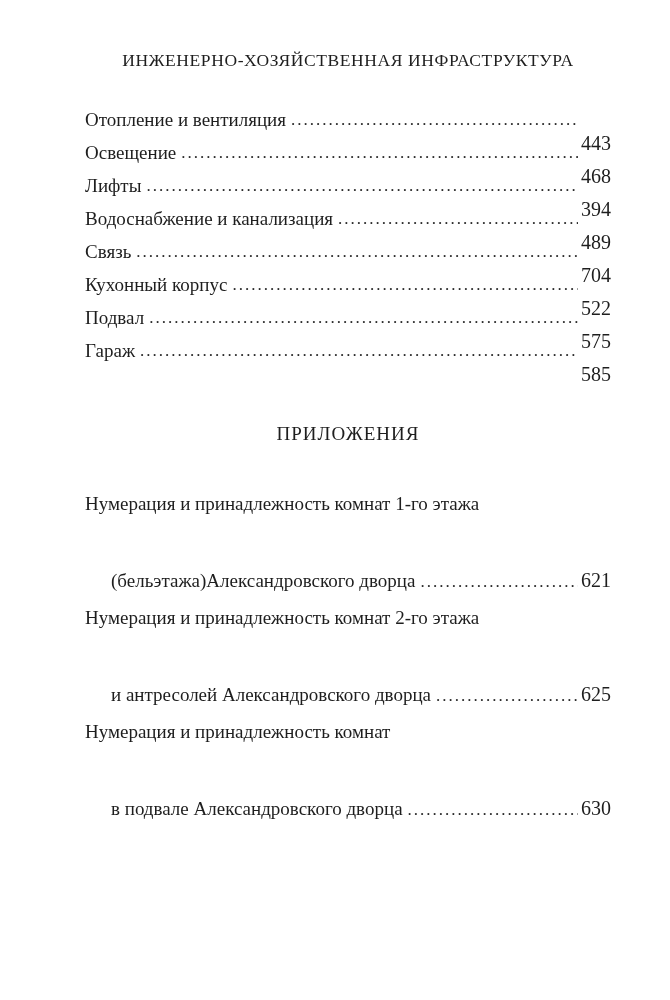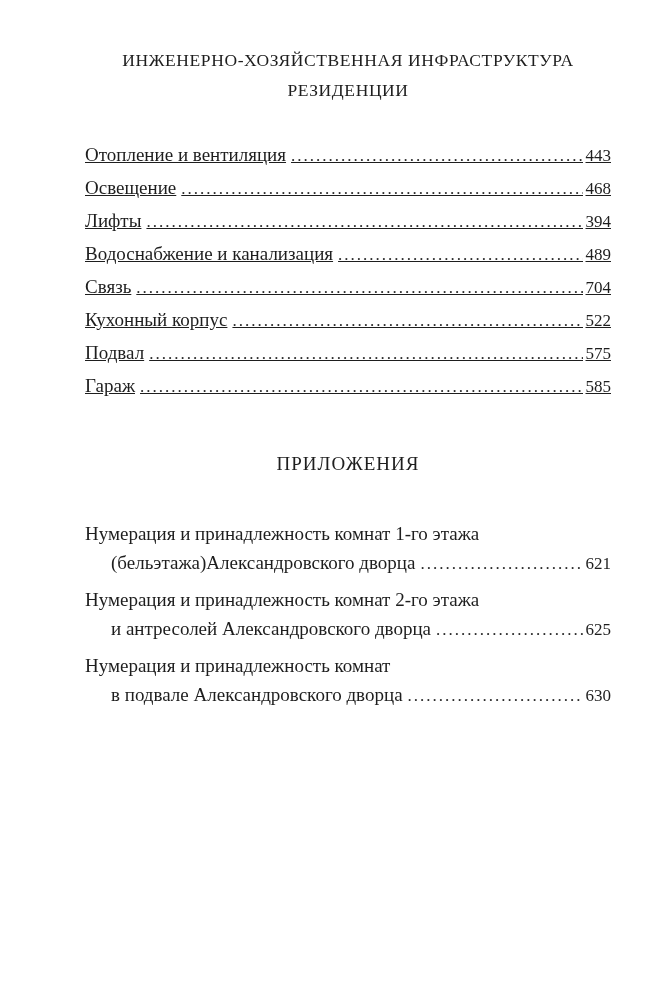--- a/index.html
+++ b/index.html
@@ -25,40 +25,40 @@
     font-size: 17.5px;
     line-height: 30px;
     letter-spacing: 0.6px;
     font-weight: 400;
   }
   .toc {
     margin-top: 28px;
   }
   .toc-row {
     display: flex;
-    align-items: flex-end;
+    align-items: center;
     height: 33px;
     font-size: 19px;
-    text-decoration: underline;
   }
   .toc-label {
     white-space: nowrap;
   }
   .dots {
     flex: 1 1 auto;
     overflow: hidden;
     white-space: nowrap;
     letter-spacing: 2px;
     margin: 0 3px 0 5px;
     font-size: 17px;
     color: #2a2a2a;
   }
   .pagenum {
     white-space: nowrap;
-    font-size: 17px;
+    font-size: 20px;
+    margin-top: 48px;
   }
   .appendix-heading {
     margin-top: 56px;
     text-align: center;
     font-size: 19px;
     letter-spacing: 1px;
     font-weight: 400;
   }
   .appendix-list {
     margin-top: 44px;
@@ -81,21 +81,20 @@
     white-space: nowrap;
   }
 </style>
 </head>
 <body>
 
 <div class="page">
 
   <div class="title-block">
     <div>ИНЖЕНЕРНО-ХОЗЯЙСТВЕННАЯ ИНФРАСТРУКТУРА</div>
-    <div>РЕЗИДЕНЦИИ</div>
   </div>
 
   <div class="toc">
     <div class="toc-row">
       <span class="toc-label">Отопление и вентиляция</span>
       <span class="dots">................................................................................................................................................................</span>
       <span class="pagenum">443</span>
     </div>
     <div class="toc-row">
       <span class="toc-label">Освещение</span>

